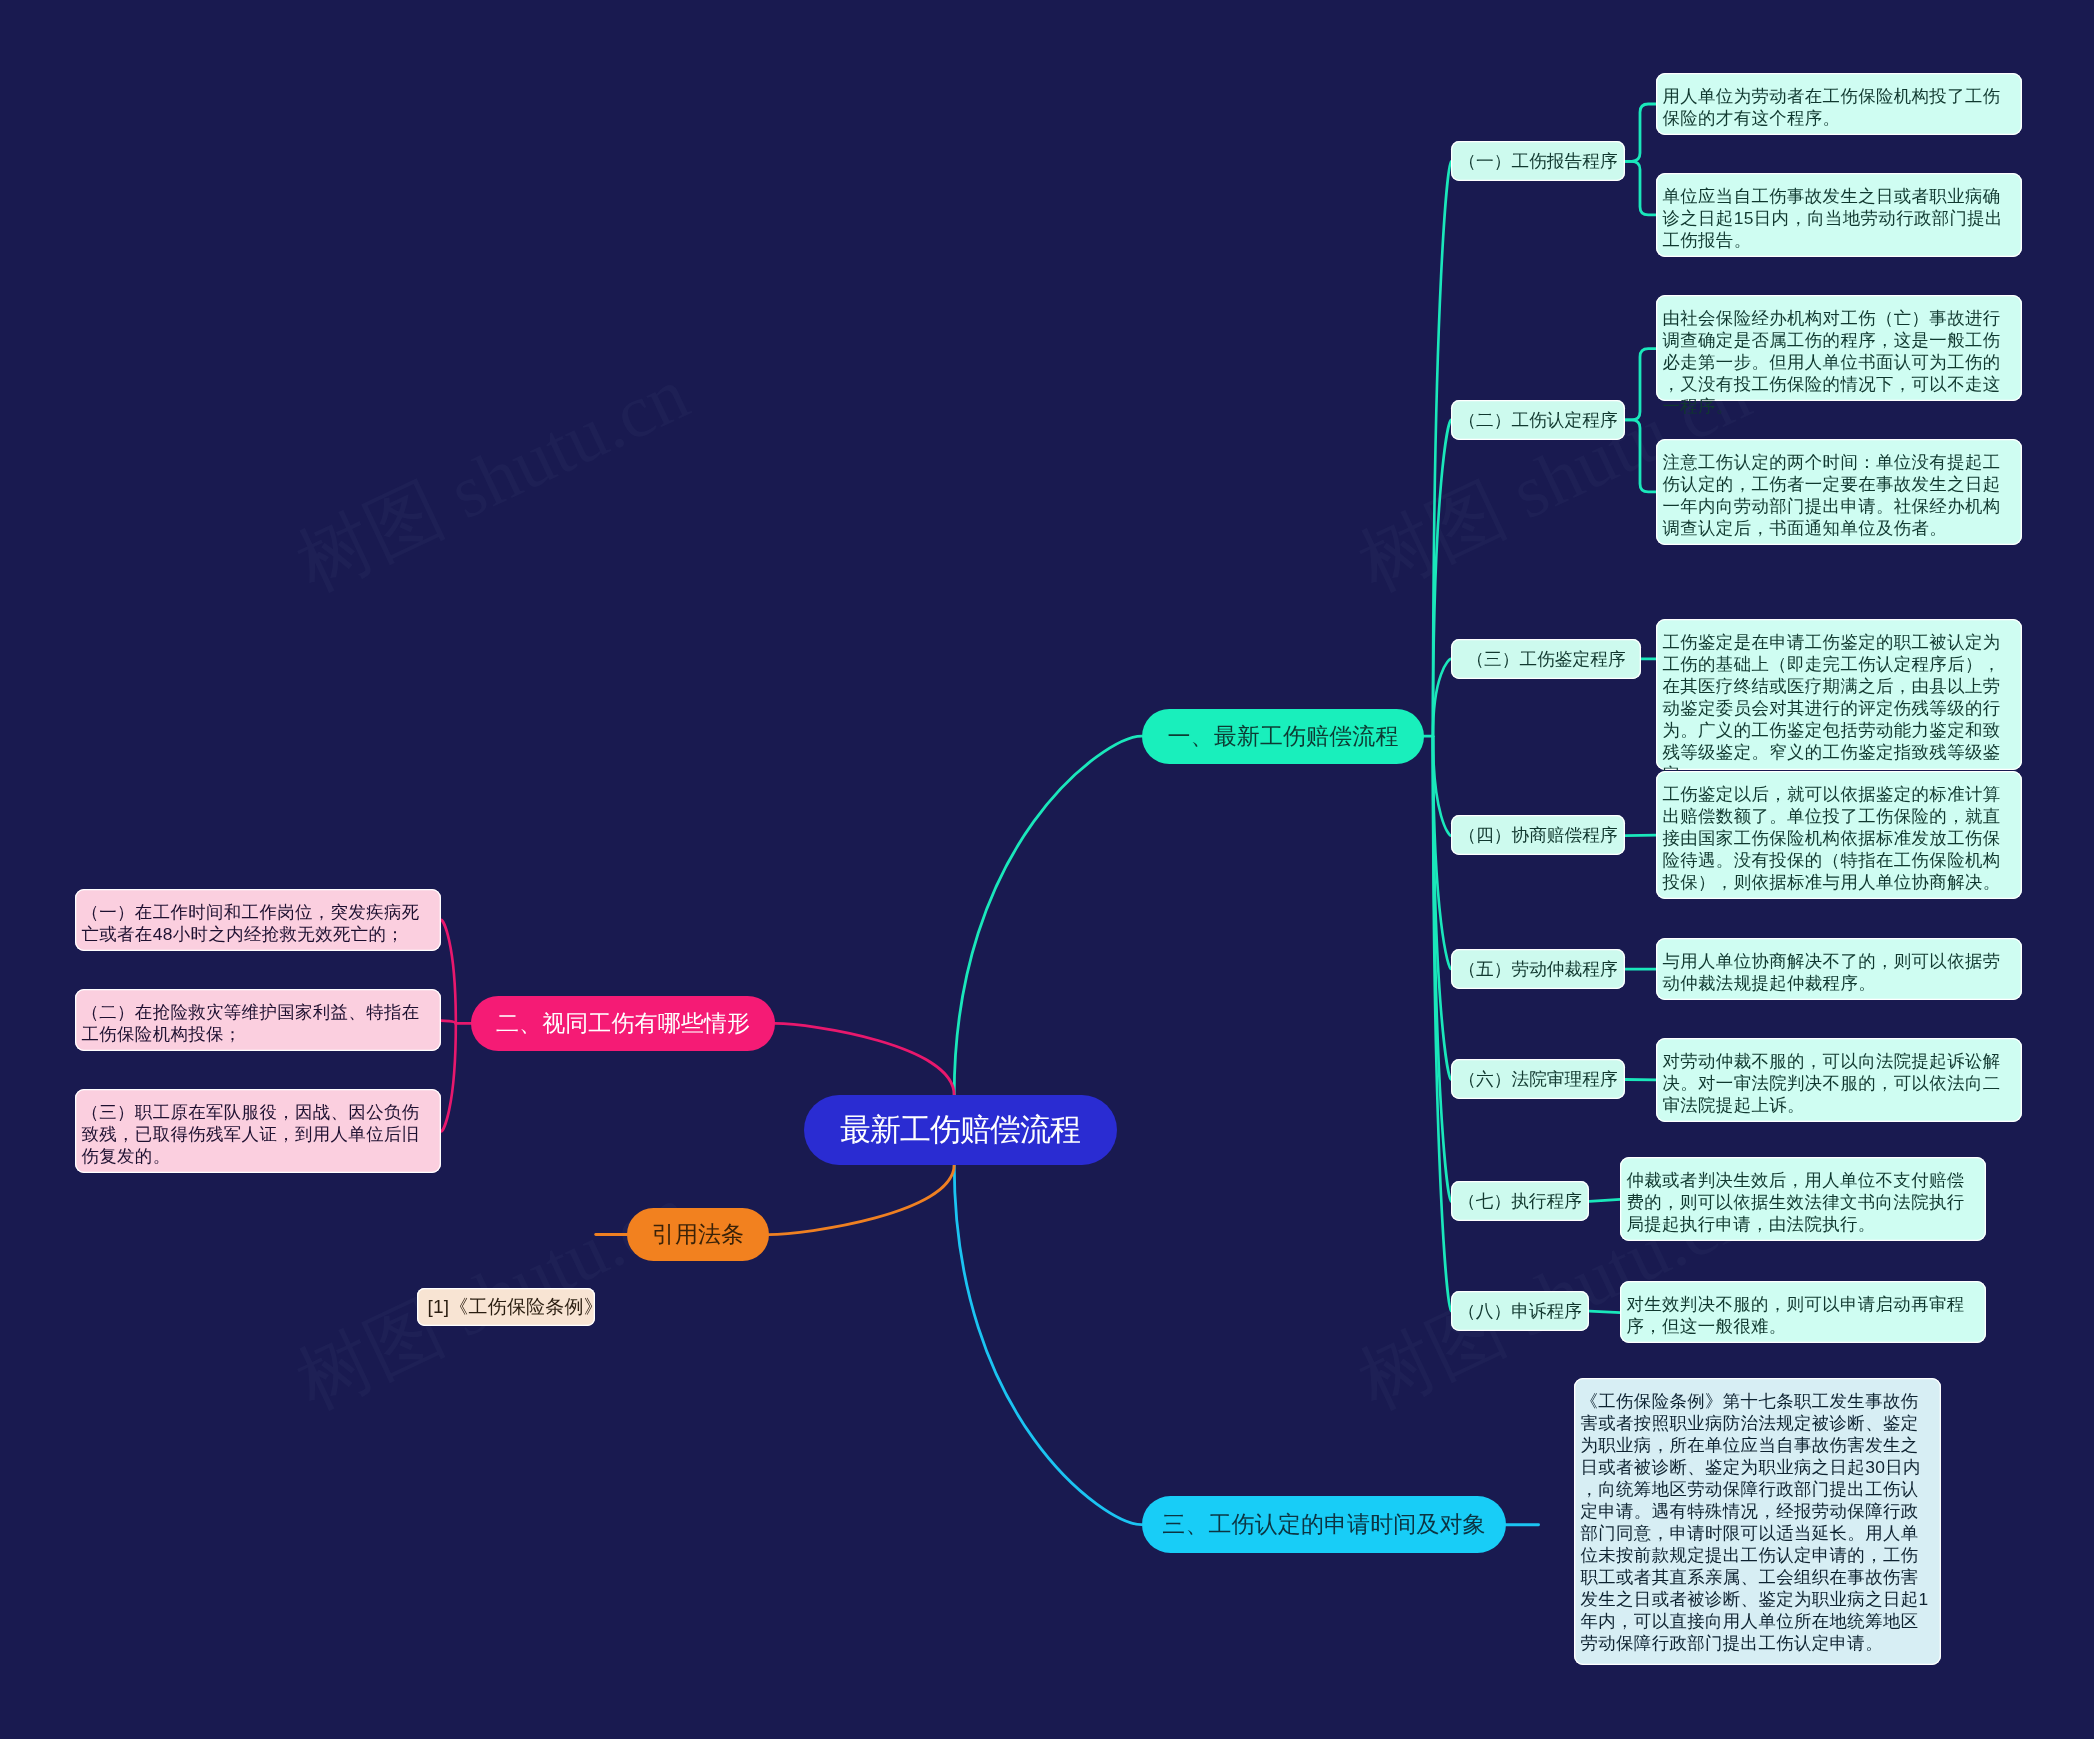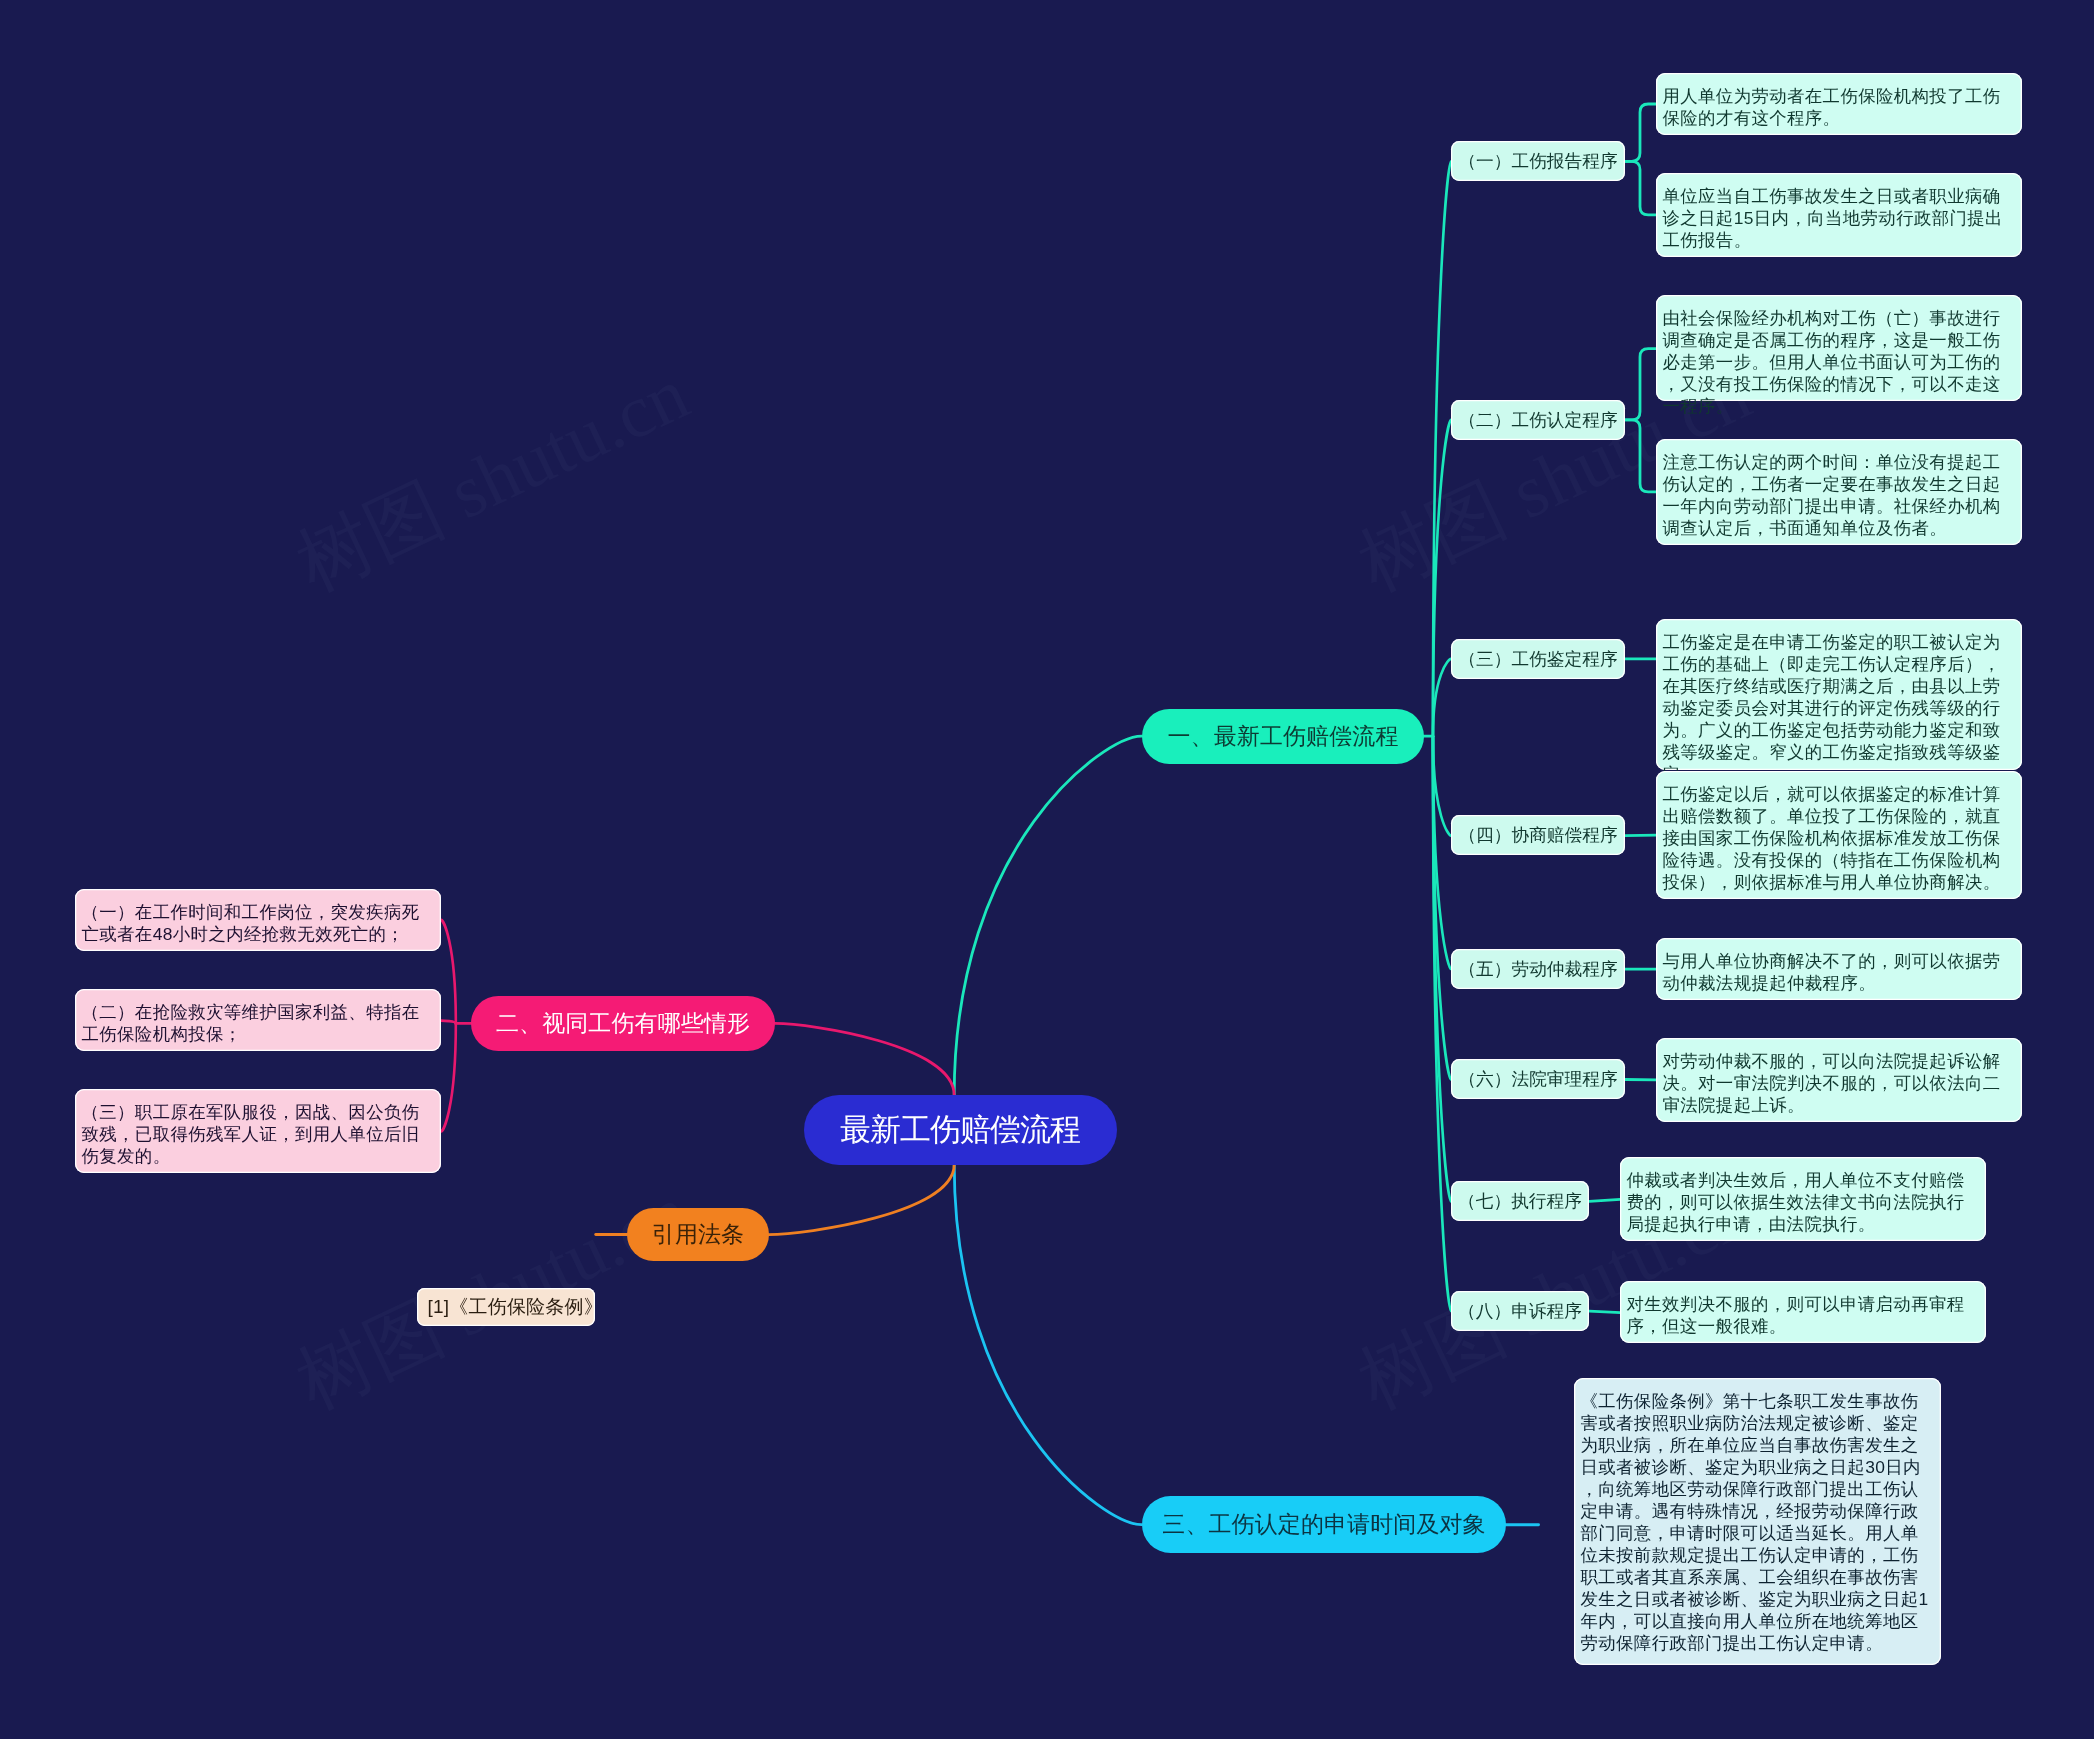--- a/index.html
+++ b/index.html
@@ -85,21 +85,21 @@
     </div>
 <div class="node branch" style="left:627px;top:1208px;width:142px;height:53px;background:#f2811f;color:#3a2208;border-radius:26.6px;">
       <span>引用法条</span>
     </div>
 <div class="node topic" style="left:1451px;top:141px;width:174px;height:40px;">
       <span>（一）工伤报告程序</span>
     </div>
 <div class="node topic" style="left:1451px;top:400px;width:174px;height:40px;">
       <span>（二）工伤认定程序</span>
     </div>
-<div class="node topic" style="left:1451px;top:639px;width:174px;height:40px;">
+<div class="node topic" style="left:1451px;top:639px;width:190px;height:40px;">
       <span>（三）工伤鉴定程序</span>
     </div>
 <div class="node topic" style="left:1451px;top:815px;width:174px;height:40px;">
       <span>（四）协商赔偿程序</span>
     </div>
 <div class="node topic" style="left:1451px;top:949px;width:174px;height:40px;">
       <span>（五）劳动仲裁程序</span>
     </div>
 <div class="node topic" style="left:1451px;top:1059px;width:174px;height:40px;">
       <span>（六）法院审理程序</span>

